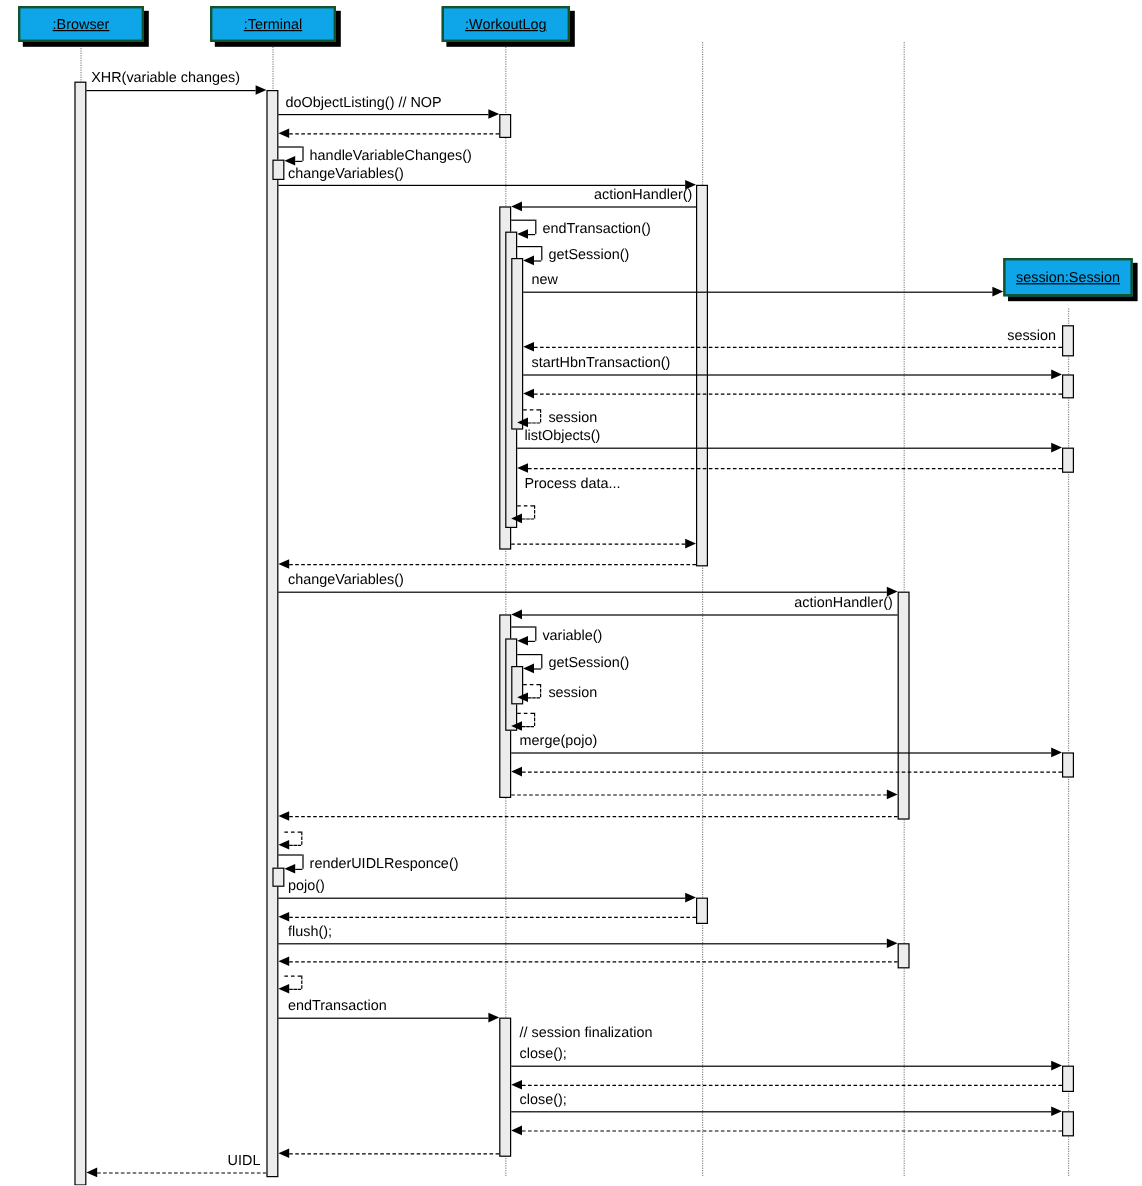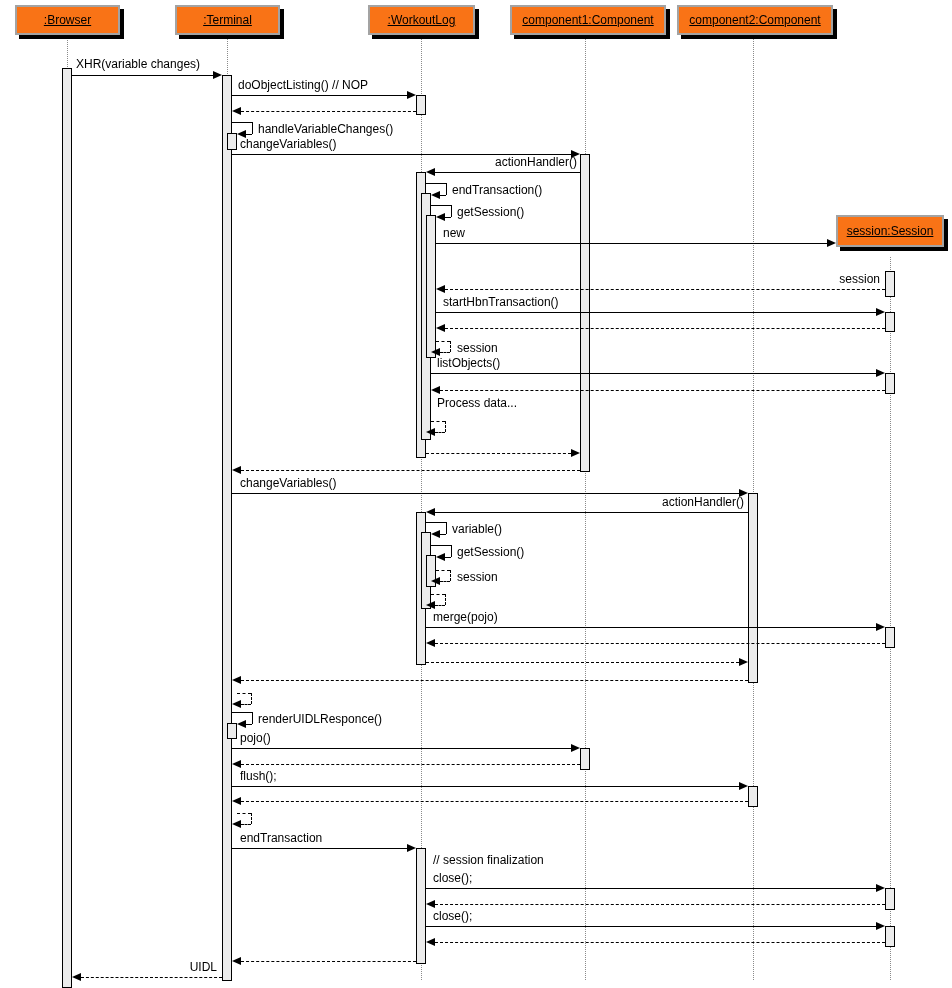--- a/index.html
+++ b/index.html
@@ -1,18 +1,18 @@
 <!DOCTYPE html>
 <html><head>
 <meta charset="utf-8">
 <style>
   html,body { margin:0; padding:0; background:#fff; }
   #stage { position:relative; width:952px; height:988px; background:#fff;
            font-family:"Liberation Sans", sans-serif; overflow:hidden; color:#000; }
-  .box  { position:absolute; box-sizing:border-box; background:#f97316; border:2px solid #a3a3a3;
+  .box  { position:absolute; box-sizing:border-box; background:#0ea5e9; border:2px solid #14532d;
           box-shadow:4px 4px 0 #000; display:flex; align-items:center; justify-content:center;
           font-size:12px; }
   .box span { text-decoration:underline; white-space:nowrap; }
   .life { position:absolute; width:0; border-left:1px dotted #8a8a8a; }
   .act  { position:absolute; width:8px; background:#ececec; border:1px solid #000; }
   .ln   { position:absolute; height:0; border-top:1px solid #000; }
   .ln.d { border-top-style:dashed; }
   .vln  { position:absolute; width:0; border-left:1px solid #000; }
   .vln.d{ border-left-style:dashed; }
   .ahr  { position:absolute; width:0; height:0; border-top:4px solid transparent;
@@ -34,26 +34,20 @@
   <div class="life" style="left:890px;top:257px;height:723px"></div>
 
   <div class="box" style="left:15px;top:5px;width:105px;height:30px">
       <span>:Browser</span>
     </div>
   <div class="box" style="left:175px;top:5px;width:105px;height:30px">
       <span>:Terminal</span>
     </div>
   <div class="box" style="left:368px;top:5px;width:107px;height:30px">
       <span>:WorkoutLog</span>
-    </div>
-  <div class="box" style="left:510px;top:5px;width:156px;height:30px">
-      <span>component1:Component</span>
-    </div>
-  <div class="box" style="left:677px;top:5px;width:156px;height:30px">
-      <span>component2:Component</span>
     </div>
   <div class="box" style="left:836px;top:215px;width:108px;height:32px">
       <span>session:Session</span>
     </div>
 
   <div class="act" style="left:62px;top:68px;height:918px"></div>
   <div class="act" style="left:222px;top:75px;height:904px"></div>
   <div class="act" style="left:227px;top:133px;height:15px"></div>
   <div class="act" style="left:227px;top:723px;height:14px"></div>
   <div class="act" style="left:416px;top:95px;height:18px"></div>

